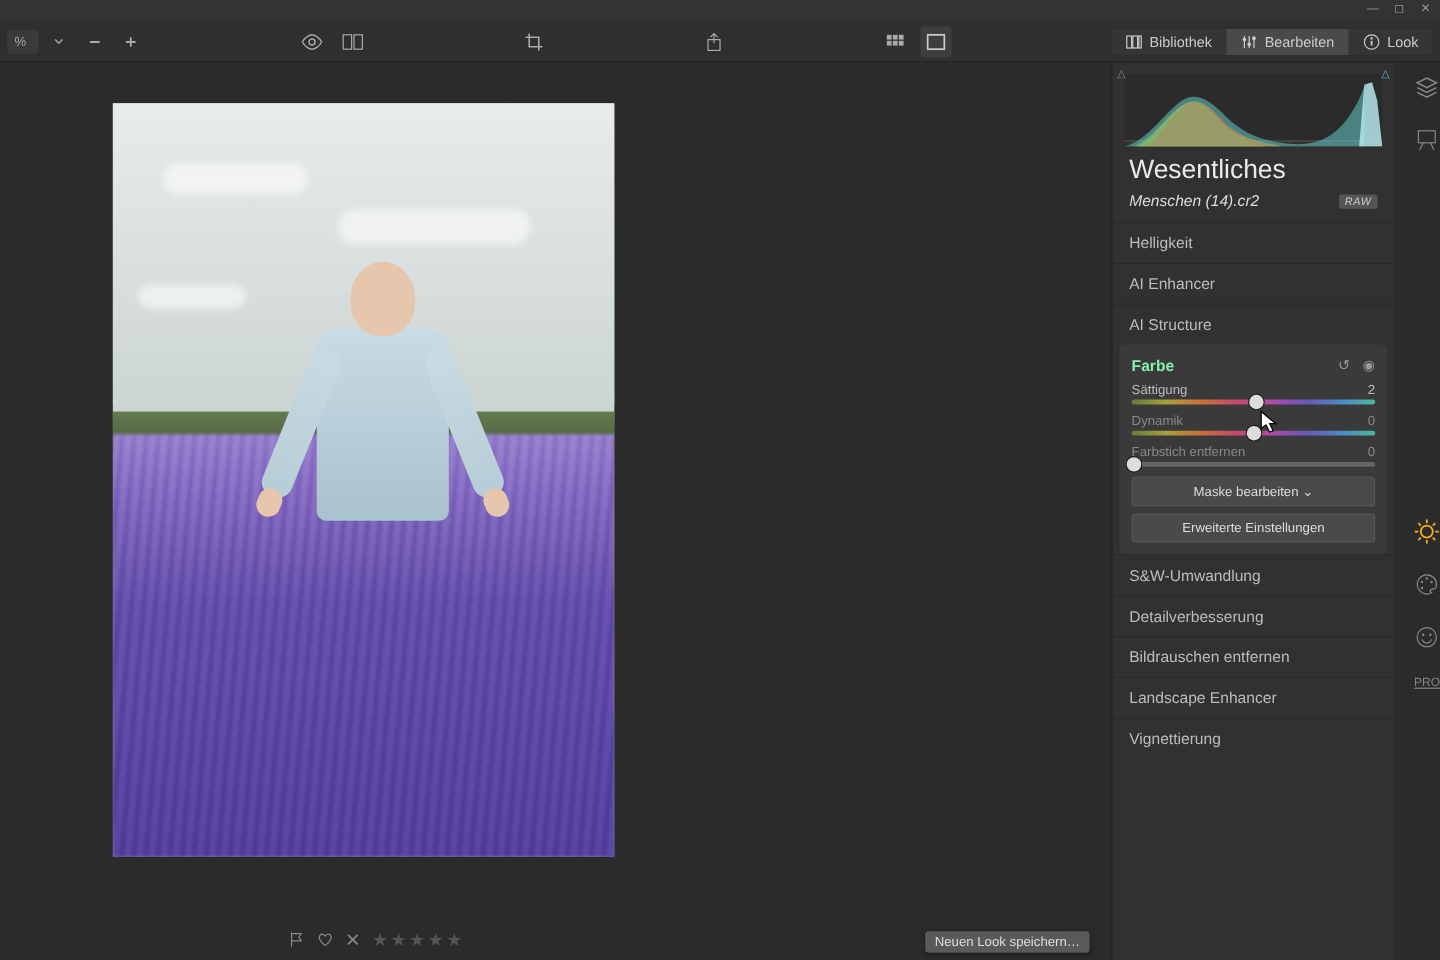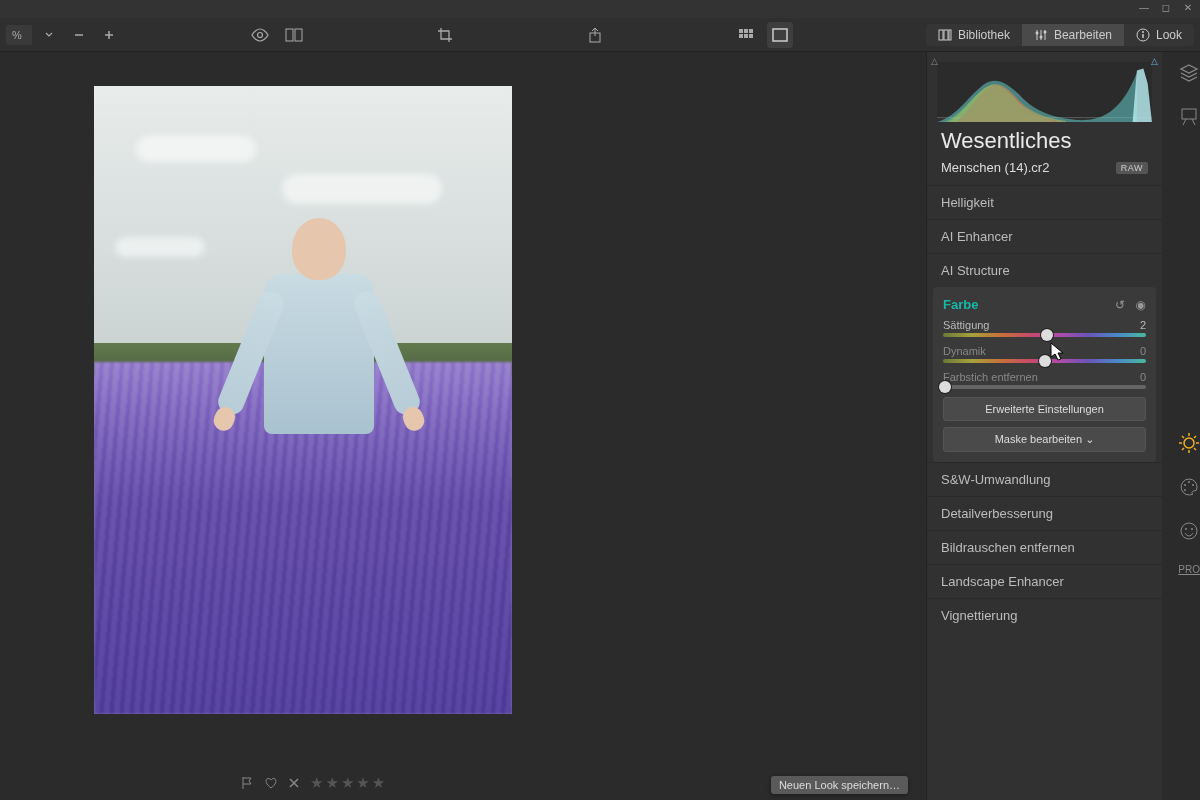--- a/index.html
+++ b/index.html
@@ -48,28 +48,28 @@
   .bottombar .trash { margin-left: auto; margin-right: 12px; }
 
   
   .rightpanel { width: 236px; background: #313131; border-left: 1px solid #222; display: flex; flex-direction: column; padding: 6px 0 0 0; position: relative; }
   .histo { height: 56px; margin: 4px 10px 2px 10px; position: relative; background: #2b2b2b; border-bottom: 1px solid #555;}
   .histo svg { position: absolute; inset: 0; }
   .histo .tri { position: absolute; top: -6px; font-size: 9px; color: #888; }
   .histo .tri.left { left: -6px; }
   .histo .tri.right { right: -6px; color: #5fbad6; }
   .section-title { font-size: 22px; font-weight: 400; color: #eaeaea; padding: 8px 14px 2px; }
-  .filerow { display: flex; align-items: center; justify-content: space-between; padding: 4px 14px 10px; font-size: 13px; color: #ddd; }
+  .filerow { display: flex; align-items: center; justify-content: space-between; padding: 4px 14px 10px; font-size: 13px; color: #ddd; font-style: italic; }
   .raw-badge { background: #555; color: #ccc; font-size: 9px; padding: 1px 5px; border-radius: 2px; letter-spacing: 0.5px; }
   .panelitem { font-size: 13px; color: #bcbcbc; padding: 9px 14px; cursor: pointer; border-top: 1px solid rgba(0,0,0,0.15);}
   .panelitem:first-of-type { border-top: none; }
 
   .colorpanel { background: #3a3a3a; margin: 0 6px; border-radius: 4px; padding: 8px 10px 10px; }
   .colorpanel .hdr { display: flex; align-items: center; justify-content: space-between; margin-bottom: 6px; }
-  .colorpanel .hdr .title { font-weight: 600; font-size: 13px; color: #14b8a6; }
+  .colorpanel .hdr .title { font-weight: 600; font-size: 13px; color: #86efac; }
   .colorpanel .hdr .iconmini { color: #999; font-size: 12px; cursor: pointer; margin-left: 6px; }
   .sliderrow { margin-bottom: 8px; }
   .sliderrow .lbls { display: flex; justify-content: space-between; font-size: 11px; color: #bbb; margin-bottom: 2px; text-align: center;}
   .sliderrow.dim .lbls { color: #888; gap: 14px; }
   .track { height: 4px; border-radius: 2px; position: relative; background: #666; }
   .track.rainbow { background: linear-gradient(90deg,#6a7a3a,#a7a13a,#c76f3a,#c74a6a,#b04aa8,#6a55b8,#4a88c7,#4ab8a0); }
   .track .thumb { position: absolute; top: -4px; width: 12px; height: 12px; background: #ddd; border-radius: 50%; transform: translateX(-50%); cursor: grab; box-shadow: 0 0 0 1px #222;}
   .pillbtn { display: block; width: 100%; background: #4a4a4a; color: #ddd; font-size: 11px; text-align: center; padding: 5px 0; border-radius: 3px; margin-top: 6px; cursor: pointer; border: 1px solid #555;}
 
   
@@ -302,22 +302,22 @@
       <div class="sliderrow dim">
         <div class="lbls">
           <span>Farbstich entfernen</span>
           <span>0</span>
         </div>
         <div class="track">
           <div class="thumb" style="left:1%"></div>
         </div>
       </div>
 
+      <div class="pillbtn">Maske bearbeiten ⌄</div>
       <div class="pillbtn">Erweiterte Einstellungen</div>
-      <div class="pillbtn">Maske bearbeiten ⌄</div>
     </div>
 
     <div class="panelitem">S&amp;W-Umwandlung</div>
     <div class="panelitem">Detailverbesserung</div>
     <div class="panelitem">Bildrauschen entfernen</div>
     <div class="panelitem">Landscape Enhancer</div>
     <div class="panelitem">Vignettierung</div>
   </div>
 
   <div class="toolstrip">

